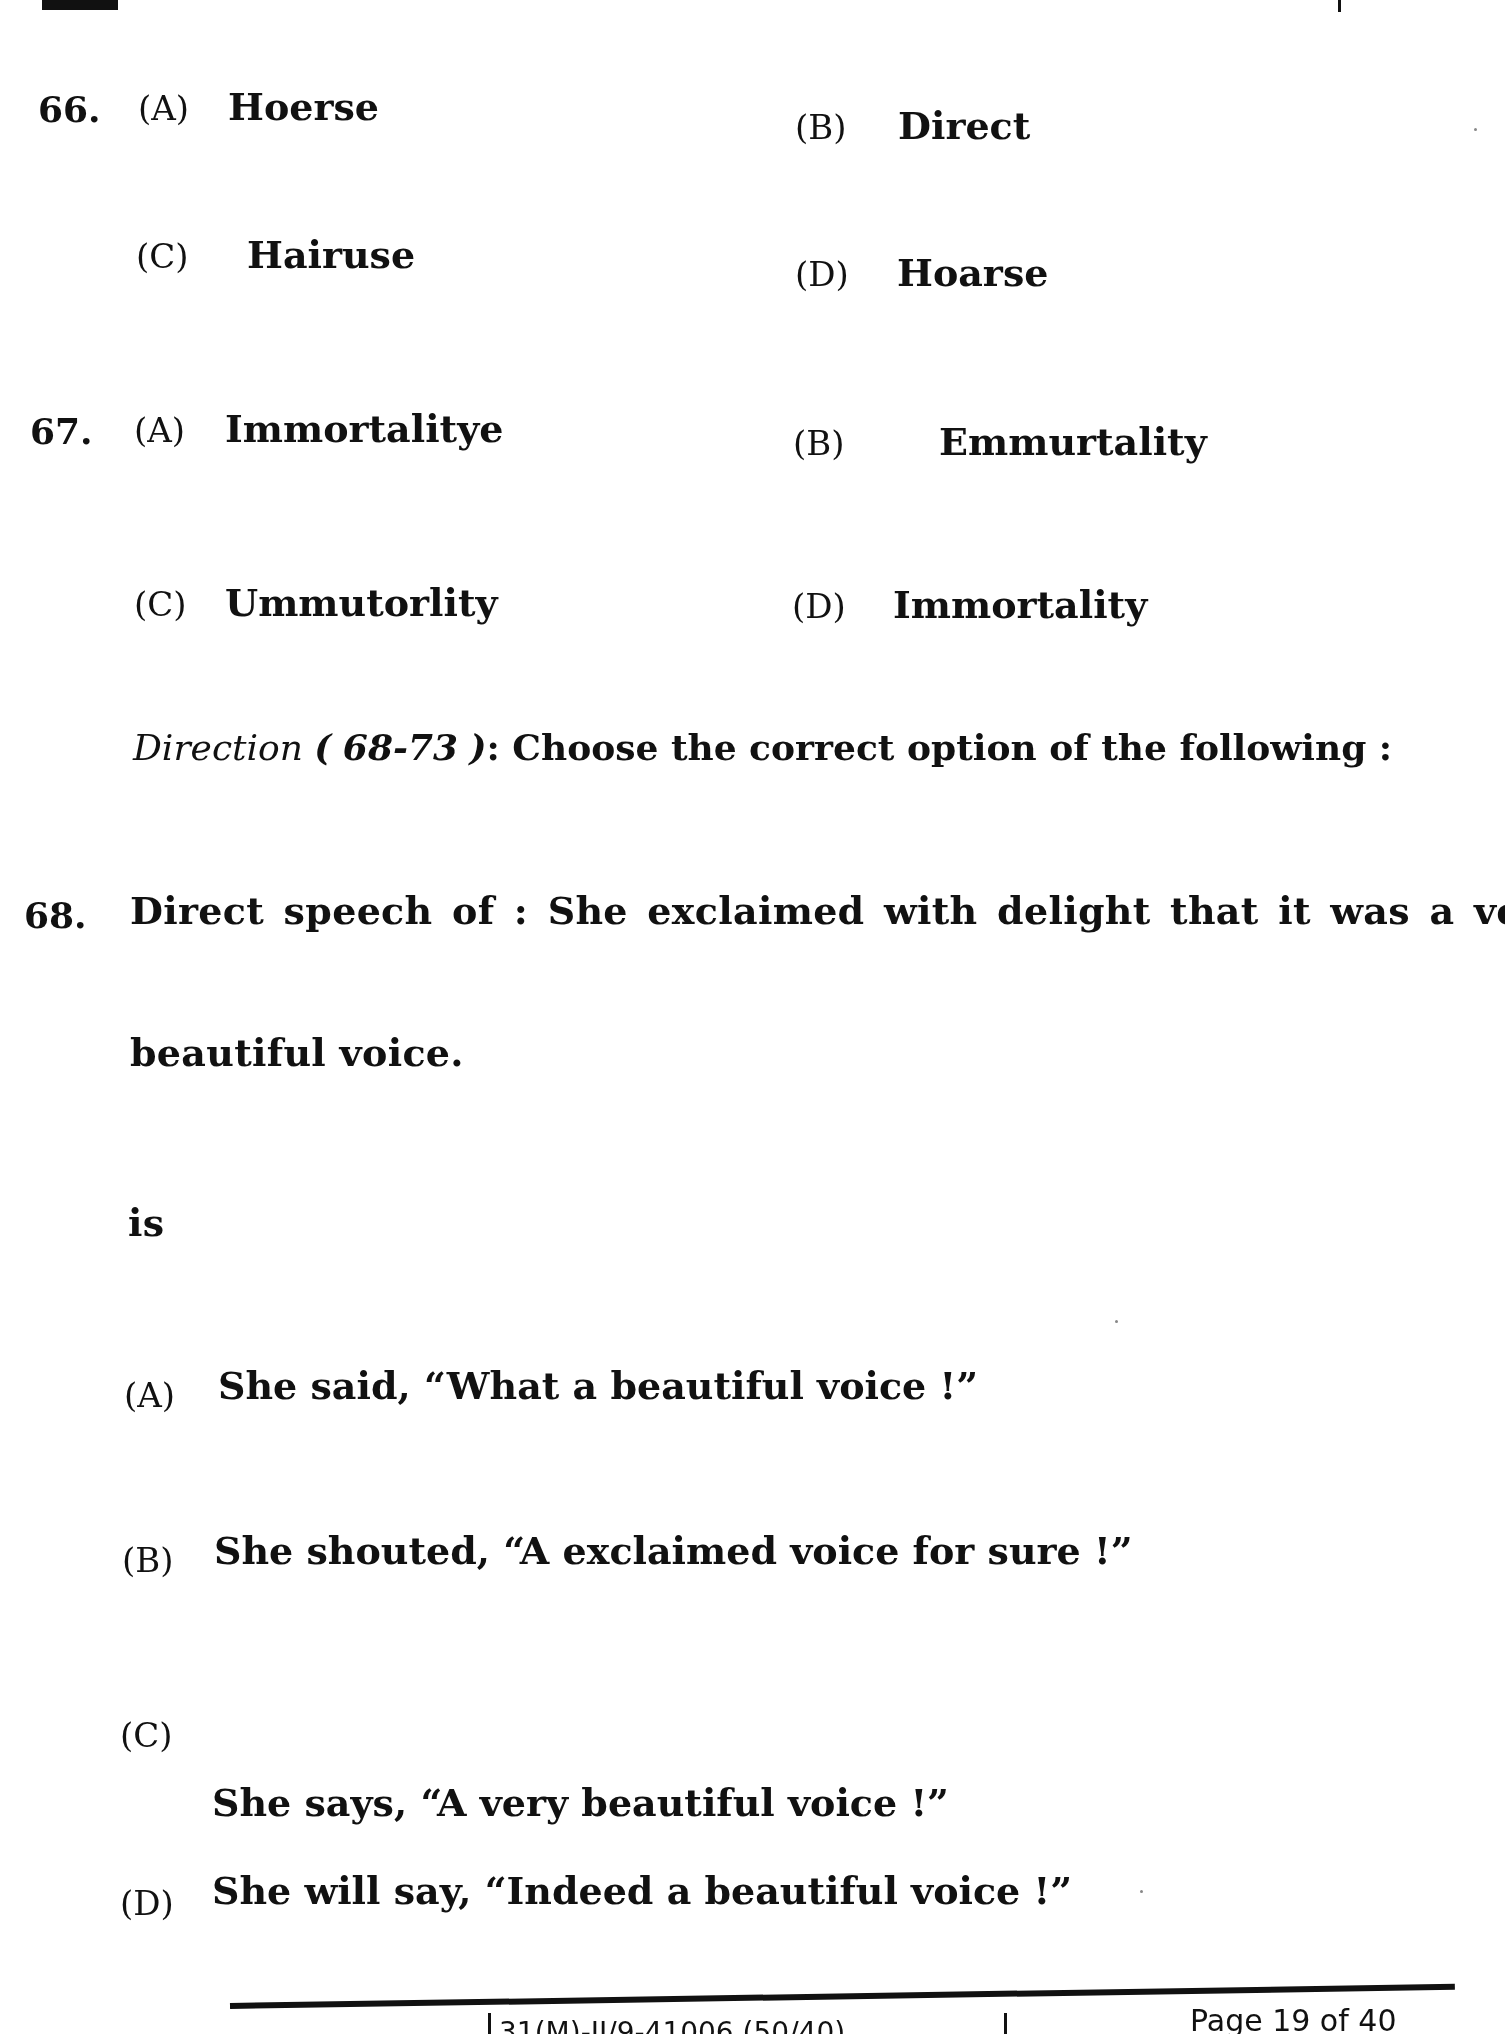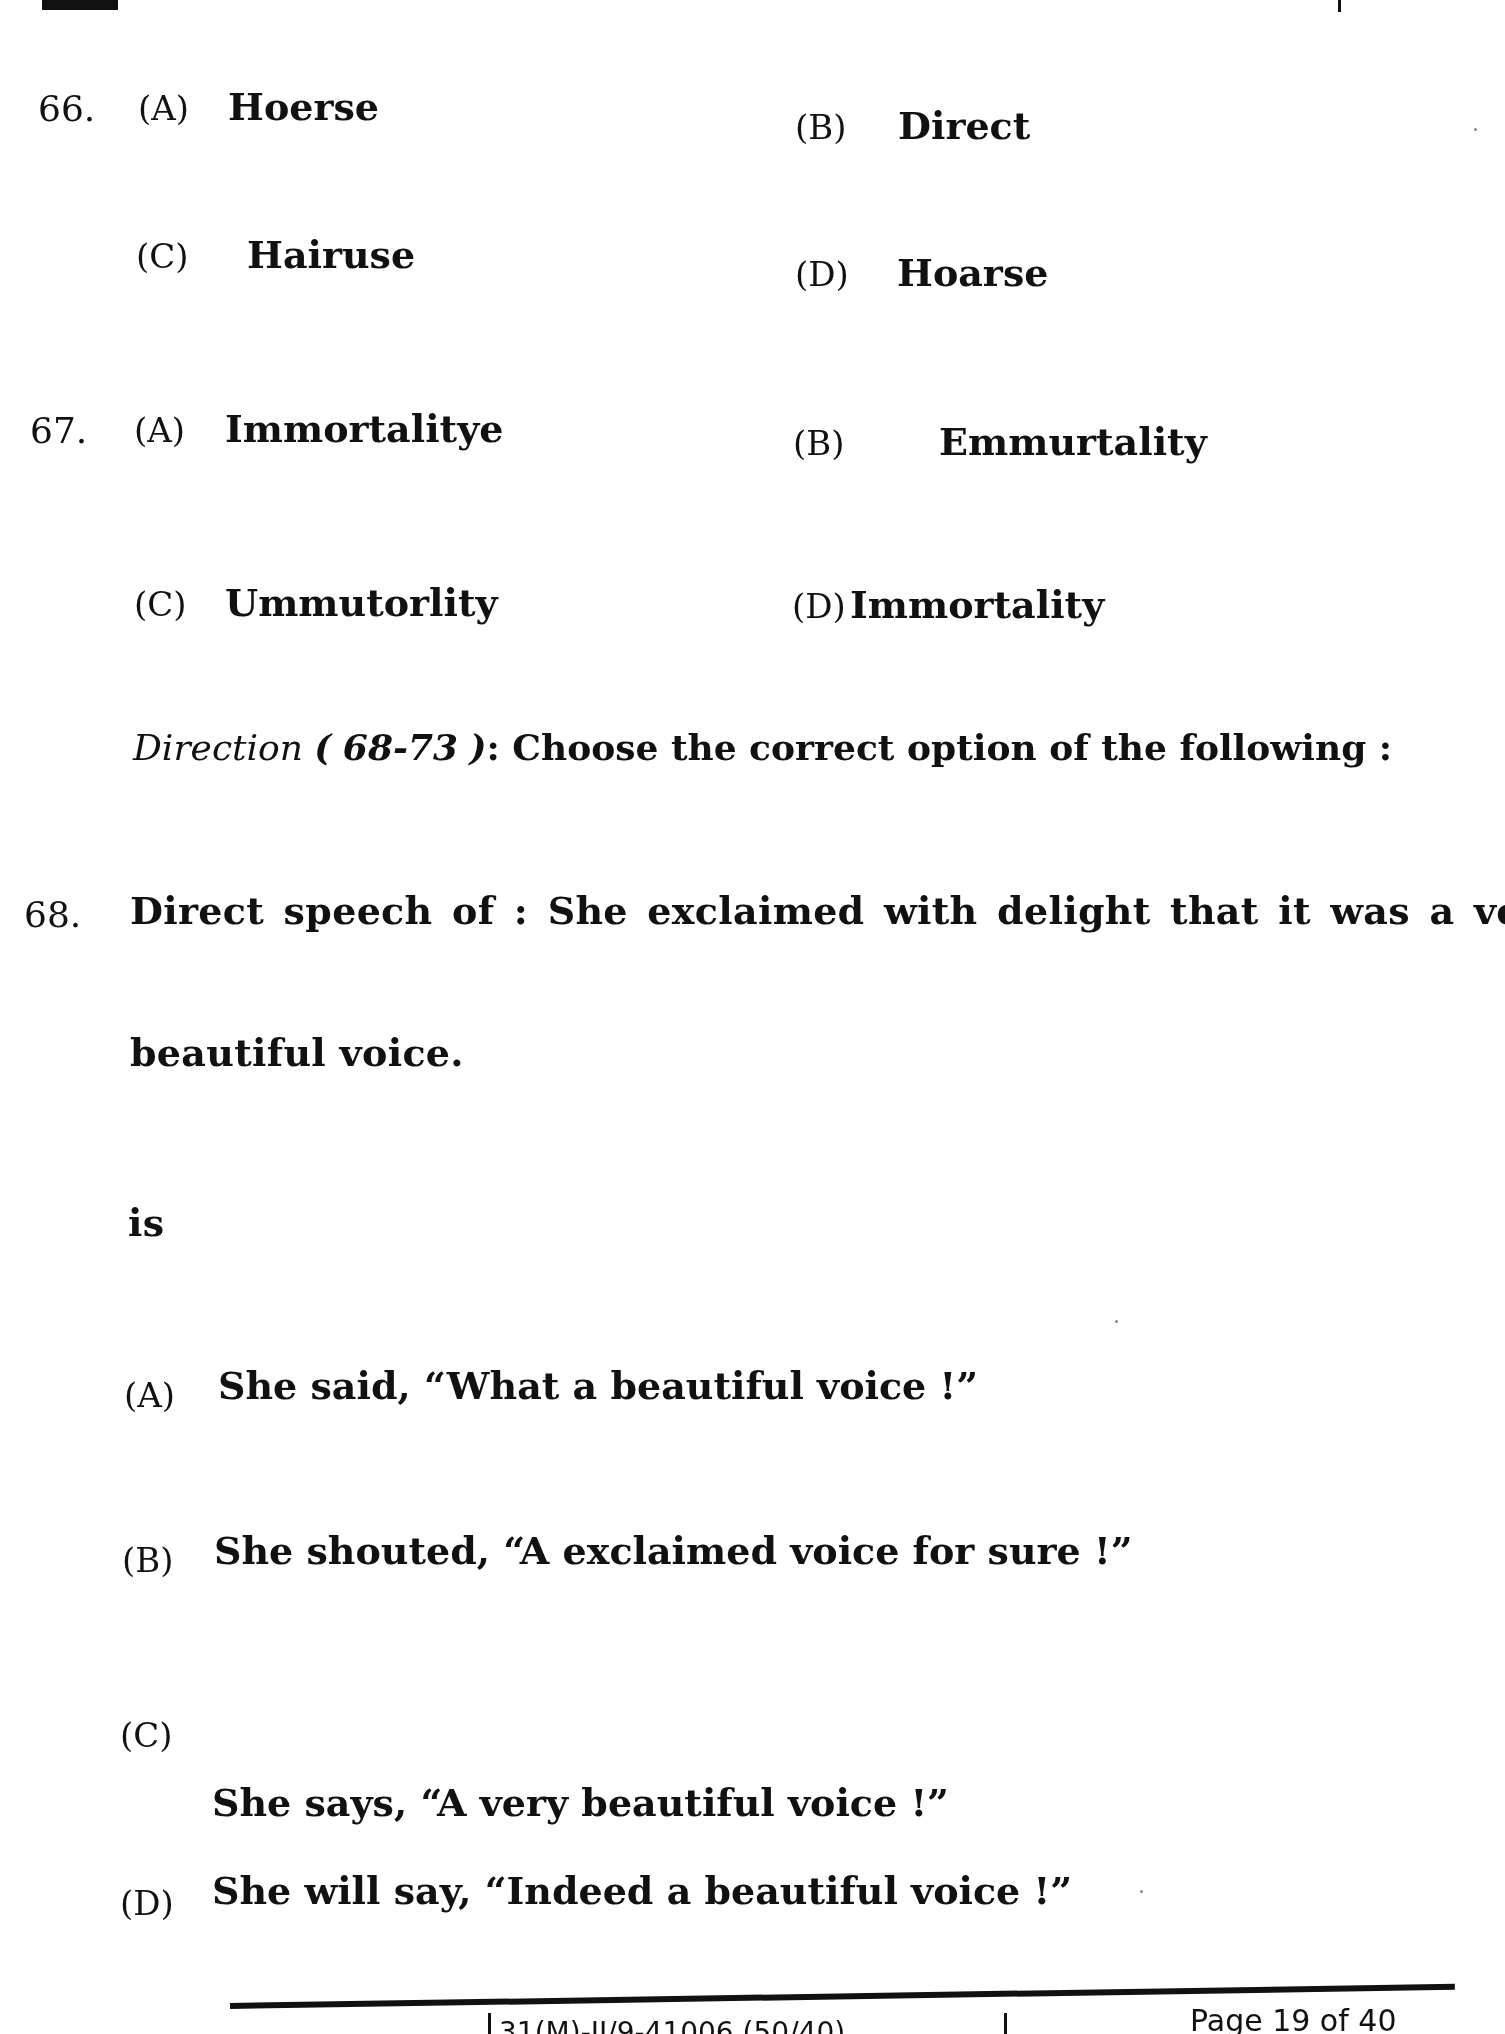--- a/index.html
+++ b/index.html
@@ -3,21 +3,21 @@
 <meta charset="utf-8">
 <style>
   html, body { margin: 0; padding: 0; background: #ffffff; }
   body {
     width: 1505px; height: 2034px; position: relative; overflow: hidden;
     font-family: "DejaVu Serif", "Liberation Serif", serif;
     color: #111111;
   }
   .abs { position: absolute; white-space: nowrap; }
   .txt { font-size: 38px; font-weight: bold; letter-spacing: 0.3px; }
-  .qnum { font-size: 36px; font-weight: normal; }
+  .qnum { font-size: 36px; font-weight: bold; }
   .lbl { font-size: 34px; font-weight: normal; }
   .opt { font-size: 38px; font-weight: bold; }
   .direction { font-size: 36px; }
   .direction .dir-word { font-style: italic; }
   .direction .dir-range { font-style: italic; font-weight: bold; }
   .direction .dir-text { font-weight: bold; }
   .corner-block { position: absolute; left: 42px; top: 0; width: 76px; height: 10px; background: #111; }
   .corner-bracket { position: absolute; left: 1338px; top: 0; width: 3px; height: 12px; background: #111; }
   .footer-line {
     position: absolute; left: 230px; top: 2003px; width: 1225px; height: 6px;
@@ -70,21 +70,21 @@
   <div>
     <span class="abs lbl" style="left:793px; top:423px;">(B)</span>
     <span class="abs opt" style="left:895px; top:419px;margin-left:44px;">Emmurtality</span>
   </div>
   <div>
     <span class="abs lbl" style="left:134px; top:584px;">(C)</span>
     <span class="abs opt" style="left:225px; top:580px;">Ummutorlity</span>
   </div>
   <div>
     <span class="abs lbl" style="left:792px; top:586px;">(D)</span>
-    <span class="abs opt" style="left:850px; top:582px;">Immortality</span>
+    <span class="abs opt" style="left:893px; top:582px;">Immortality</span>
   </div>
 </div>
 
 <div class="abs direction" style="left:133px; top:726px;">
   <span class="dir-word">Direction</span>
   <span class="dir-range">(</span>
   <span class="dir-range">68-73</span>
   <span class="dir-range">)</span><span class="dir-text">: Choose the correct option of the following :</span>
 </div>
 

